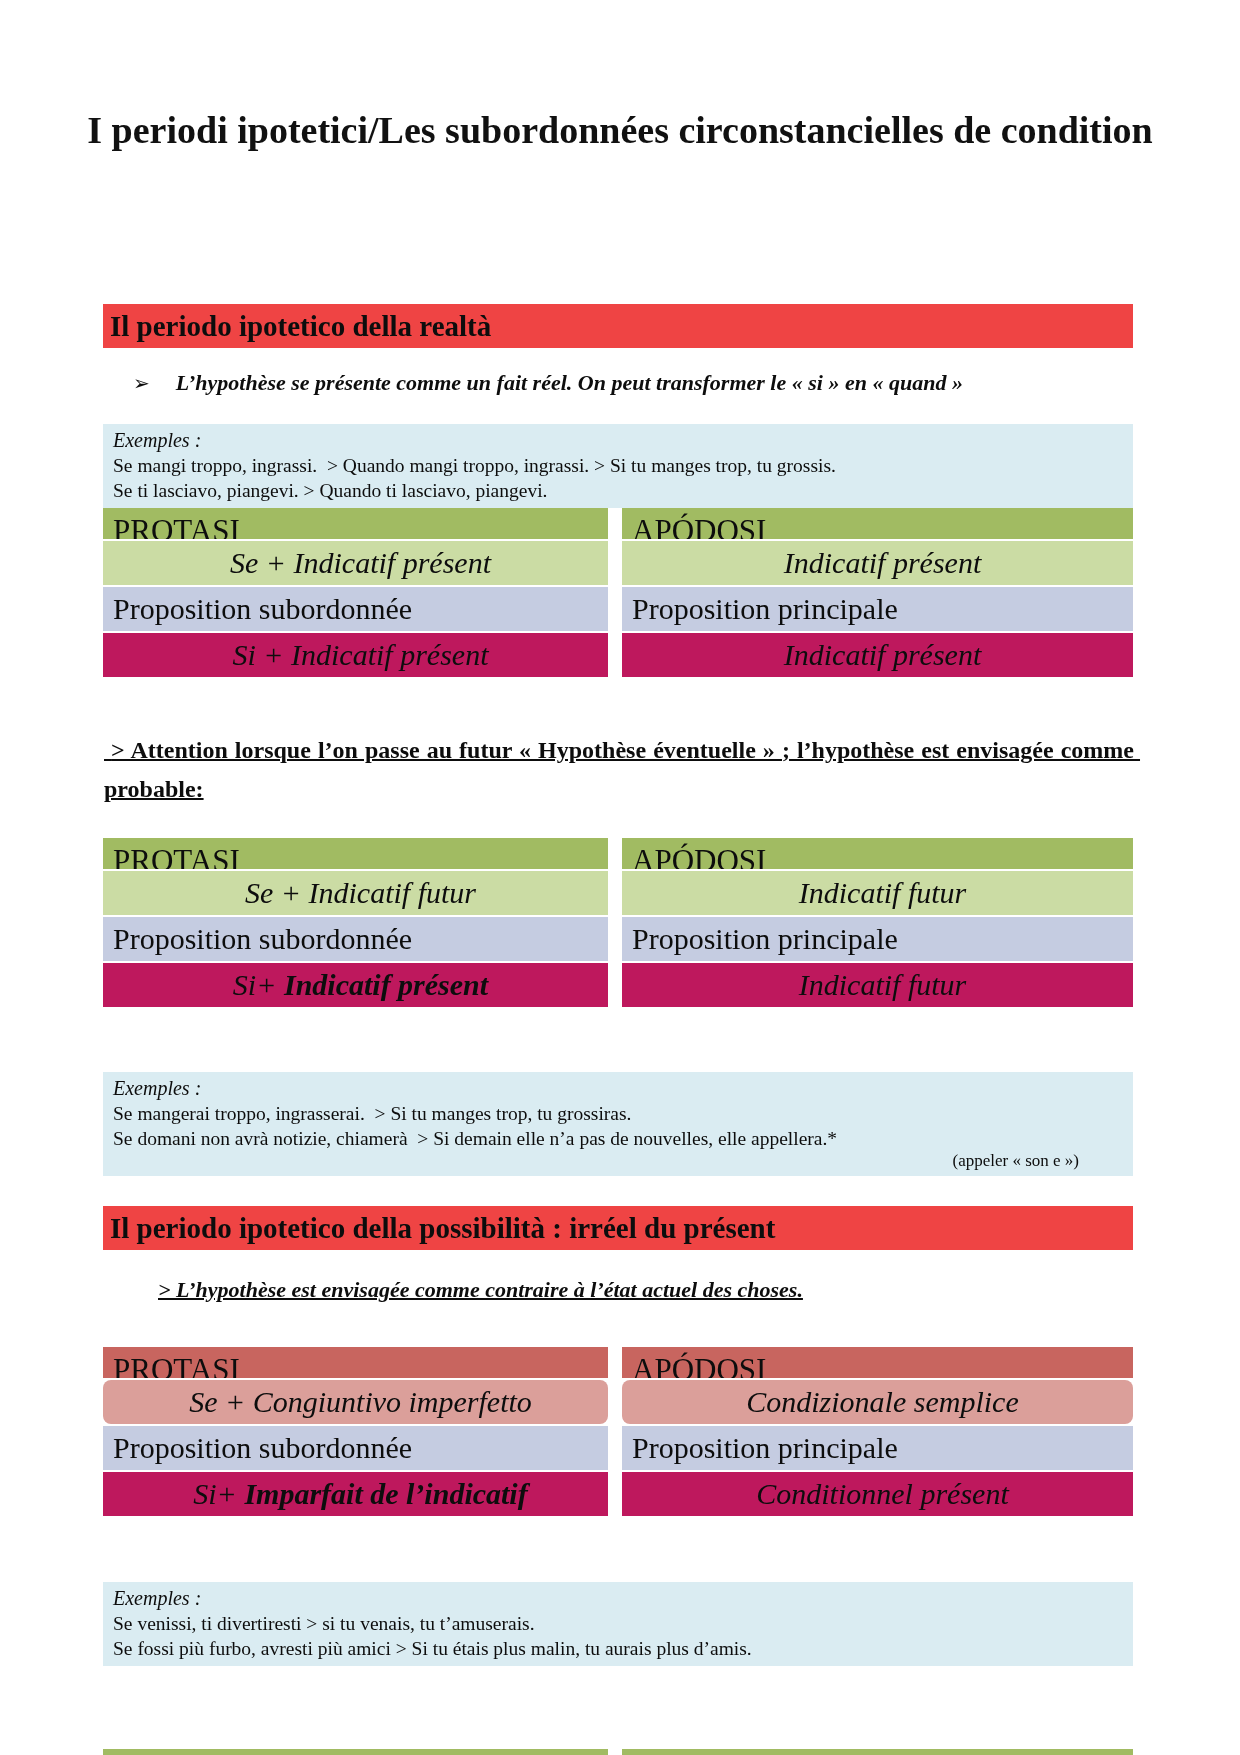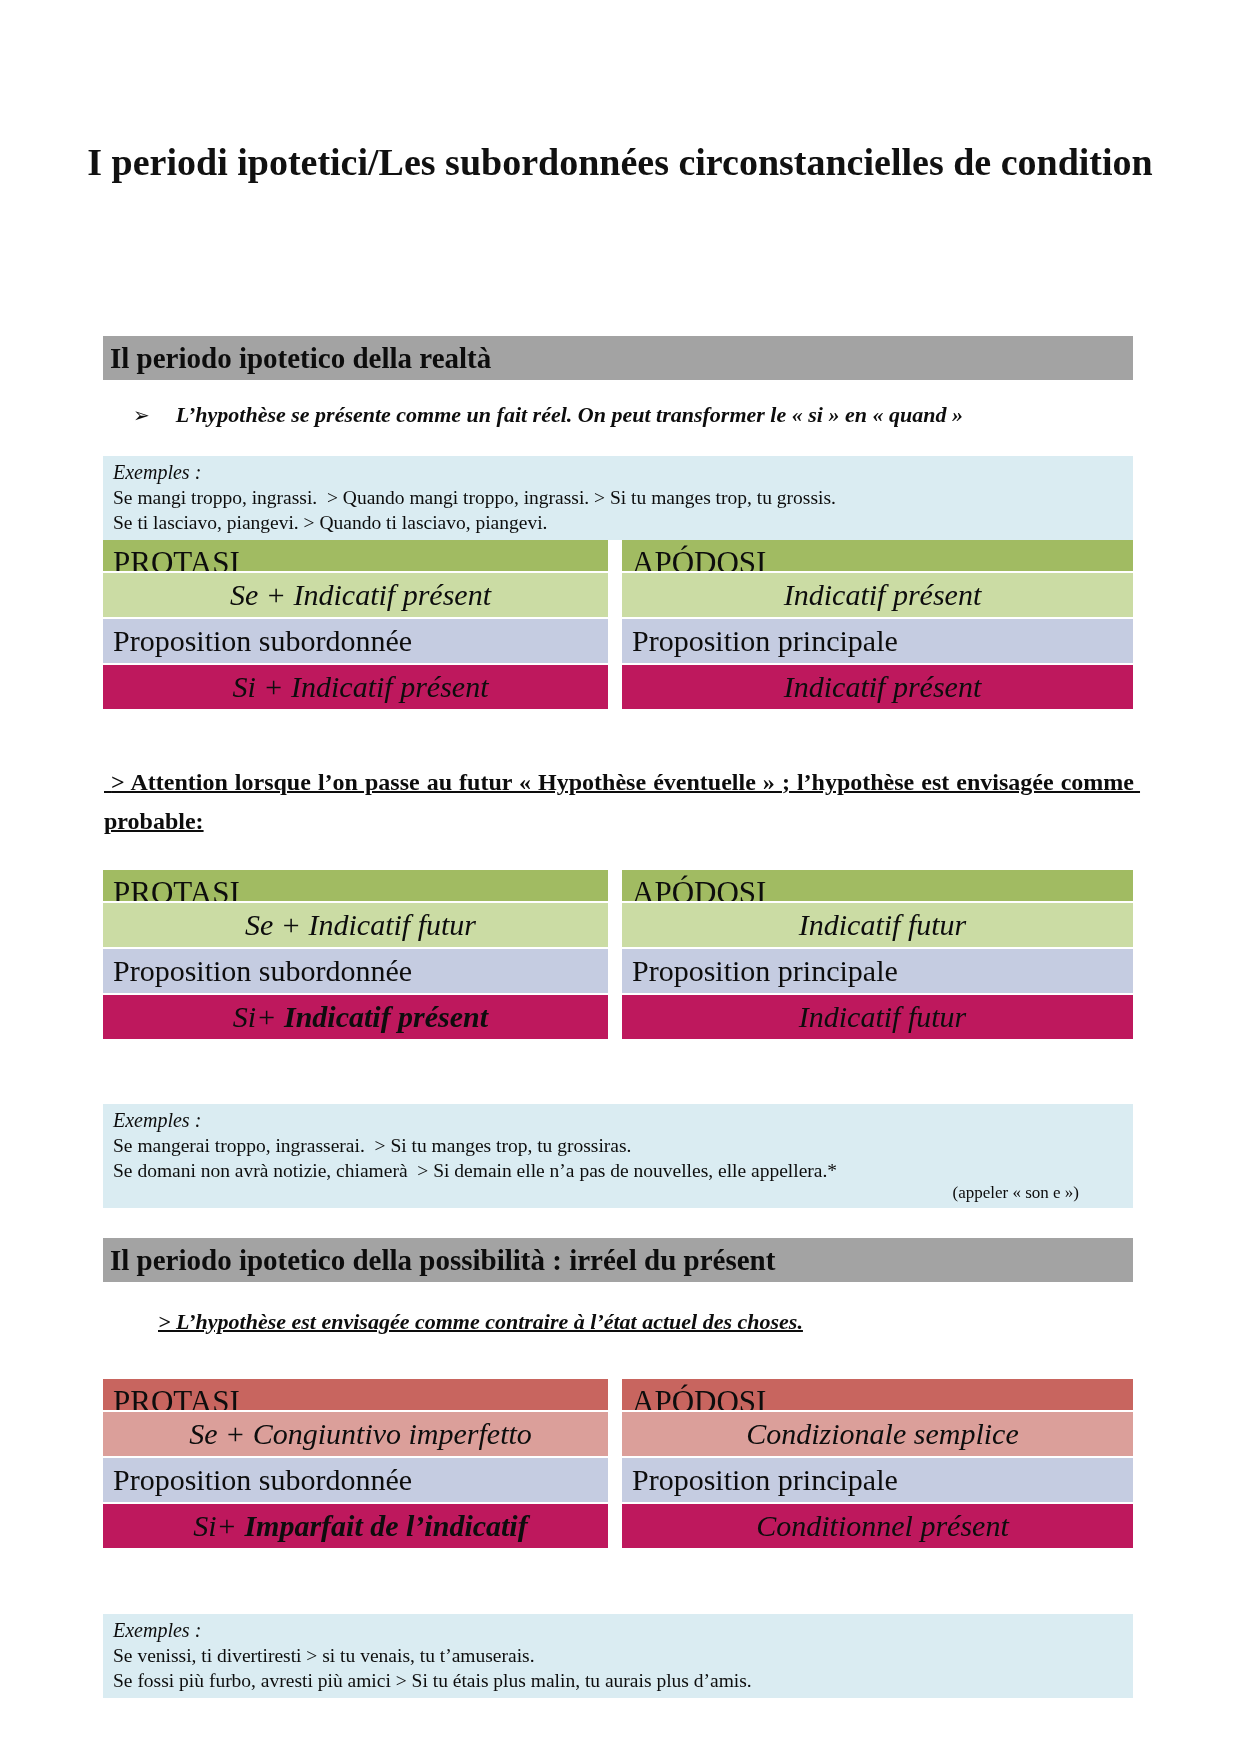--- a/index.html
+++ b/index.html
@@ -1,29 +1,29 @@
 <!DOCTYPE html>
 <html><head>
 <meta charset="utf-8">
 <style>
   * { margin:0; padding:0; box-sizing:border-box; }
   html,body { background:#ffffff; }
   .page {
     position:relative; width:1240px; height:1755px; background:#ffffff;
     font-family:"Liberation Serif","DejaVu Serif",serif; color:#0d0d0d; overflow:hidden;
   }
-  .abs { position:absolute;margin-top:32px; }
+  .abs { position:absolute; }
 
   .doc-title {
     top:104px; left:0; width:1240px; text-align:center;
     font-size:38px; font-weight:bold; line-height:53px; color:#111;
   }
 
   .band {
-    left:103px; width:1030px; height:44px; background:#a3a3a3;
+    left:103px; width:1030px; height:44px; background:#ef4444;
     font-size:29px; font-weight:bold; line-height:44px; padding-left:7px;
   }
 
   .bullet-line { left:133px; width:980px; font-size:22px; }
   .bullet-line .arrow { font-style:normal; font-weight:normal; font-size:20px; margin-right:26px; }
   .bullet-line .btxt { font-style:italic; font-weight:bold; }
 
   .exbox {
     left:103px; width:1030px; background:#daecf2; padding:4px 26px 5px 10px;
   }
@@ -35,21 +35,21 @@
   .trow { display:flex; }
   .trow + .trow { margin-top:2px; }
   .cell { padding-left:10px; font-size:30px; line-height:44px; height:44px; overflow:hidden; }
   .c1 { width:505px; }
   .c2 { width:511px; margin-left:14px; }
   .thead .cell { height:31px; line-height:46px; font-size:31px; }
   .r-tense .cell, .r-fr .cell { font-style:italic;text-align:center; }
   .t-green .thead .cell { background:#a1bb62; }
   .t-green .r-tense .cell { background:#cbdca4; }
   .t-red .thead .cell { background:#c8655f; }
-  .t-red .r-tense .cell { background:#db9f9a; }
+  .t-red .r-tense .cell { background:#db9f9a;border-radius:8px; }
   .r-prop .cell { background:#c5cce1; }
   .r-fr .cell { background:#be185d; }
   .cell b { font-weight:bold; }
 
   .attention {
     left:104px; width:1030px; font-size:24px; font-weight:bold; line-height:39px;
     text-align:justify; text-decoration:underline; text-decoration-thickness:2px;
     white-space:pre-wrap;
   }
 

